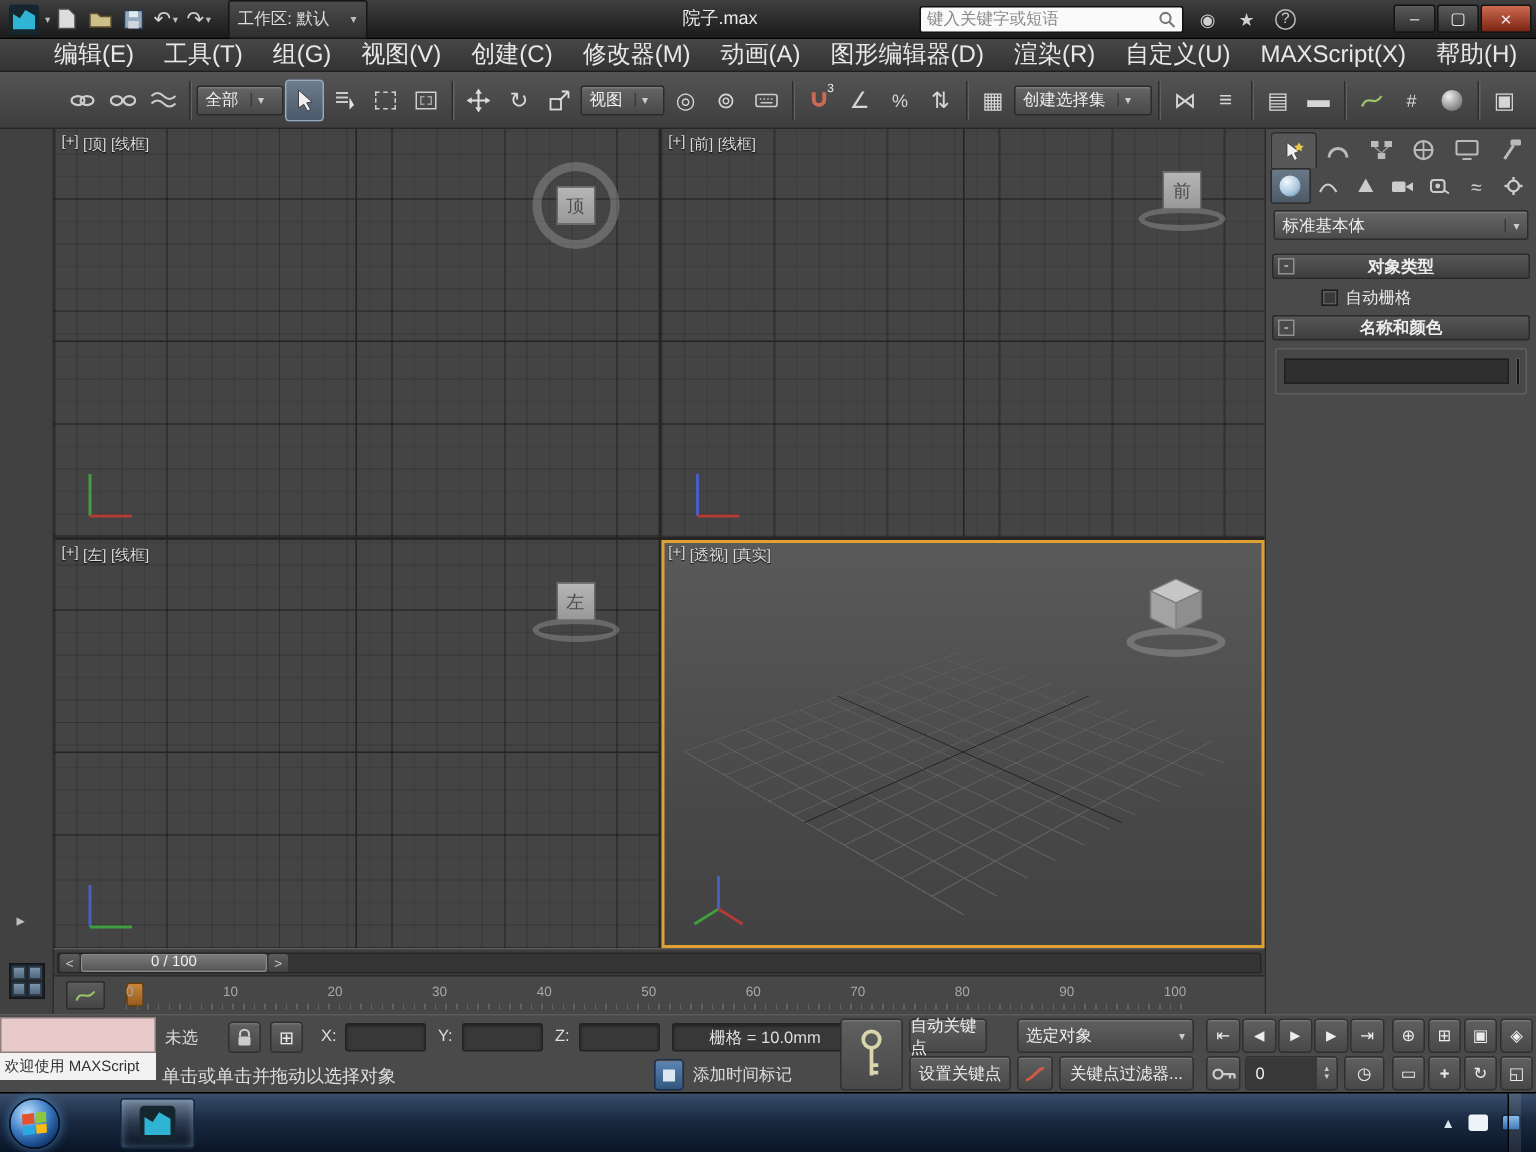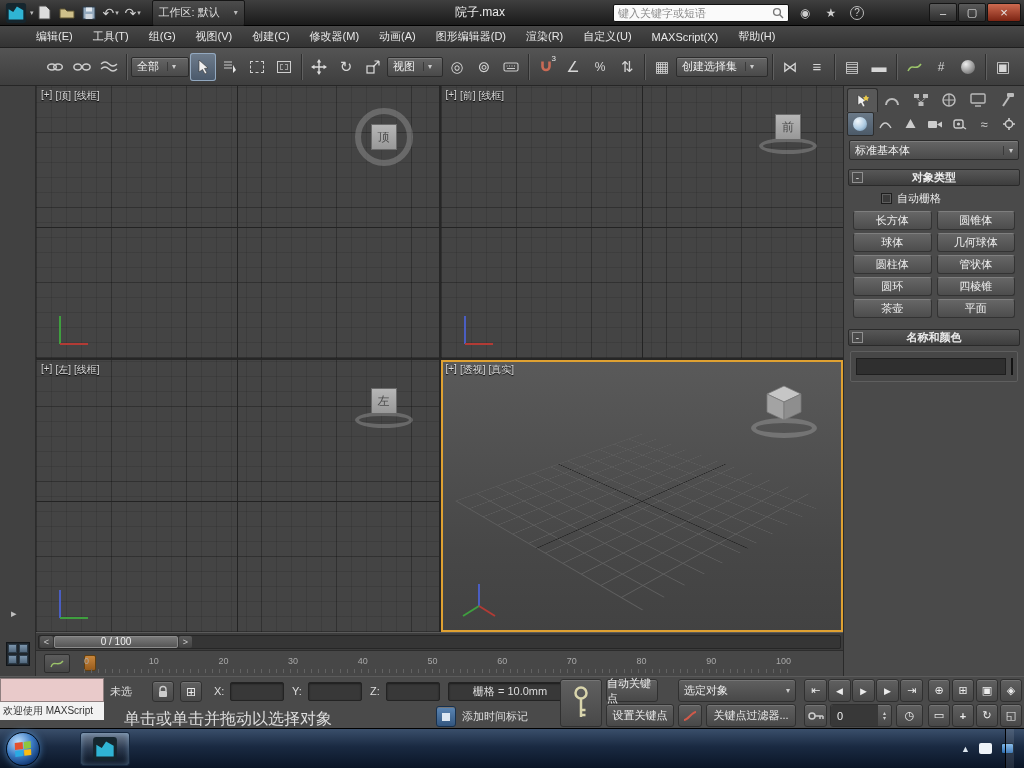--- a/index.html
+++ b/index.html
@@ -20,21 +20,21 @@
 .search-box input{flex:1;border:0;outline:0;background:transparent;font-size:11px;color:#555;font-family:inherit;}
 .search-box input::placeholder{color:#8a8a8a;}
 .tb-ico{width:20px;height:18px;display:flex;align-items:center;justify-content:center;color:#cfcfcf;font-size:12px;}
 .help-circle{width:14px;height:14px;border:1px solid #bbb;border-radius:50%;font-size:10px;color:#ccc;display:flex;align-items:center;justify-content:center;}
 .win-controls{display:flex;margin-left:56px;gap:1px;}
 .win-btn{width:28px;height:19px;display:flex;align-items:center;justify-content:center;background:linear-gradient(#5a5a5a,#2e2e2e);border:1px solid #141414;color:#e8e8e8;font-size:11px;border-radius:2px;}
 .win-btn.close{background:linear-gradient(#cd6a50,#7c2413);width:34px;font-size:13px;}
 
 
 #menubar{height:22px;display:flex;align-items:center;background:linear-gradient(#474747,#333333);border-bottom:1px solid #1f1f1f;padding-left:26px;}
-.menu-item{padding:0 10px;height:100%;display:flex;align-items:center;font-size:11px;color:#e8e8e8;}
+.menu-item{padding:0 10px;height:100%;display:flex;align-items:center;font-size:16px;color:#e8e8e8;}
 
 
 #toolbar{height:38px;display:flex;align-items:center;background:linear-gradient(#545454,#3e3e3e);border-bottom:1px solid #262626;padding:0 6px 0 42px;gap:1px;}
 .tbtn{width:26px;height:28px;border-radius:3px;display:flex;align-items:center;justify-content:center;color:#d6d6d6;font-size:15px;position:relative;flex:none;}
 .tbtn.active{background:linear-gradient(#6f7d8d,#49586a);box-shadow:inset 0 0 0 1px #93a9c0;}
 .tsep{width:1px;height:26px;background:#2e2e2e;box-shadow:1px 0 0 #606060;margin:0 3px;flex:none;}
 .tdd{height:20px;padding:0 5px;background:linear-gradient(#656565,#494949);border:1px solid #2c2c2c;border-radius:2px;display:flex;align-items:center;font-size:11px;color:#eee;flex:none;box-shadow:inset 0 1px 0 #7b7b7b;}
 .tdd .arr{font-size:8px;margin-left:8px;padding-left:4px;border-left:1px solid #3a3a3a;color:#ccc;}
 .snap-badge{position:absolute;top:1px;right:3px;font-size:8px;color:#e8e8e8;}
 .dash-box{width:14px;height:12px;border:1px dashed #cfcfcf;}
@@ -573,32 +573,20 @@
         <span class="arr">▾</span>
       </div>
       <div class="rollout-header">
         <span class="rollout-minus">-</span>
         <span>对象类型</span>
       </div>
       <div class="autogrid-row">
         <div class="checkbox"></div>
         <span>自动栅格</span>
       </div>
-      <div class="prim-grid">
-        <div class="prim-btn">长方体</div>
-        <div class="prim-btn">圆锥体</div>
-        <div class="prim-btn">球体</div>
-        <div class="prim-btn">几何球体</div>
-        <div class="prim-btn">圆柱体</div>
-        <div class="prim-btn">管状体</div>
-        <div class="prim-btn">圆环</div>
-        <div class="prim-btn">四棱锥</div>
-        <div class="prim-btn">茶壶</div>
-        <div class="prim-btn">平面</div>
-      </div>
       <div class="rollout-header">
         <span class="rollout-minus">-</span>
         <span>名称和颜色</span>
       </div>
       <div class="name-box">
         <input class="name-input" type="text" readonly="" value="" style="">
         <div class="color-swatch"></div>
       </div>
     </aside>
   </div>
@@ -620,21 +608,21 @@
 
     <span class="s-text" style="left:214px;top:8px;">X:</span>
     <input class="s-field" style="left: 230px; top: 5px; width: 54px;" type="text" readonly="">
     <span class="s-text" style="left:292px;top:8px;">Y:</span>
     <input class="s-field" style="left: 308px; top: 5px; width: 54px;" type="text" readonly="">
     <span class="s-text" style="left:370px;top:8px;">Z:</span>
     <input class="s-field" style="left: 386px; top: 5px; width: 54px;" type="text" readonly="">
 
     <div class="s-field" style="left:448px;top:5px;width:124px;display:flex;align-items:center;justify-content:center;">栅格 = 10.0mm</div>
 
-    <span class="s-text" style="left:124px;top:32px;font-size:16px;">单击或单击并拖动以选择对象</span>
+    <span class="s-text" style="left:108px;top:32px;font-size:12px;">单击或单击并拖动以选择对象</span>
     <div class="sbtn" style="left:436px;top:29px;width:20px;height:21px;background:linear-gradient(#5b86b5,#33567e);border-color:#17304d;">
         <span style="width:8px;height:8px;background:#dce7f2;display:block;"></span>
       </div>
     <span class="s-text" style="left:462px;top:32px;">添加时间标记</span>
 
     <div class="sbtn" style="left:560px;top:2px;width:42px;height:48px;">
         <svg width="16" height="36">
           <circle cx="8" cy="8" r="5.5" fill="none" stroke="#d9d5ac" stroke-width="2.5"></circle>
           <path d="M8 13.5 V32 M8 25 h4.5 M8 30 h4.5" stroke="#d9d5ac" stroke-width="2.5" fill="none"></path>
         </svg>

